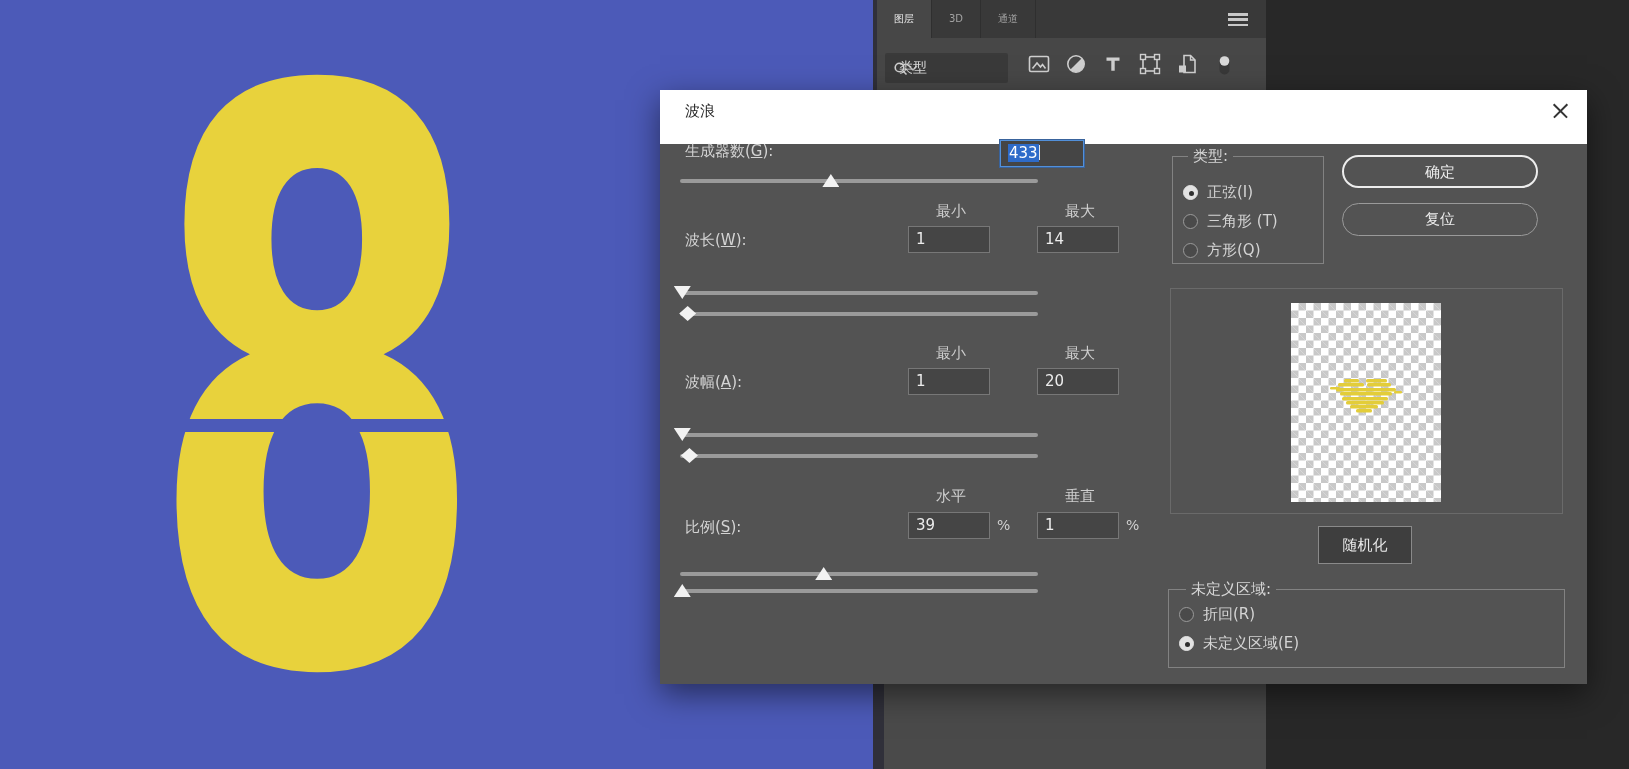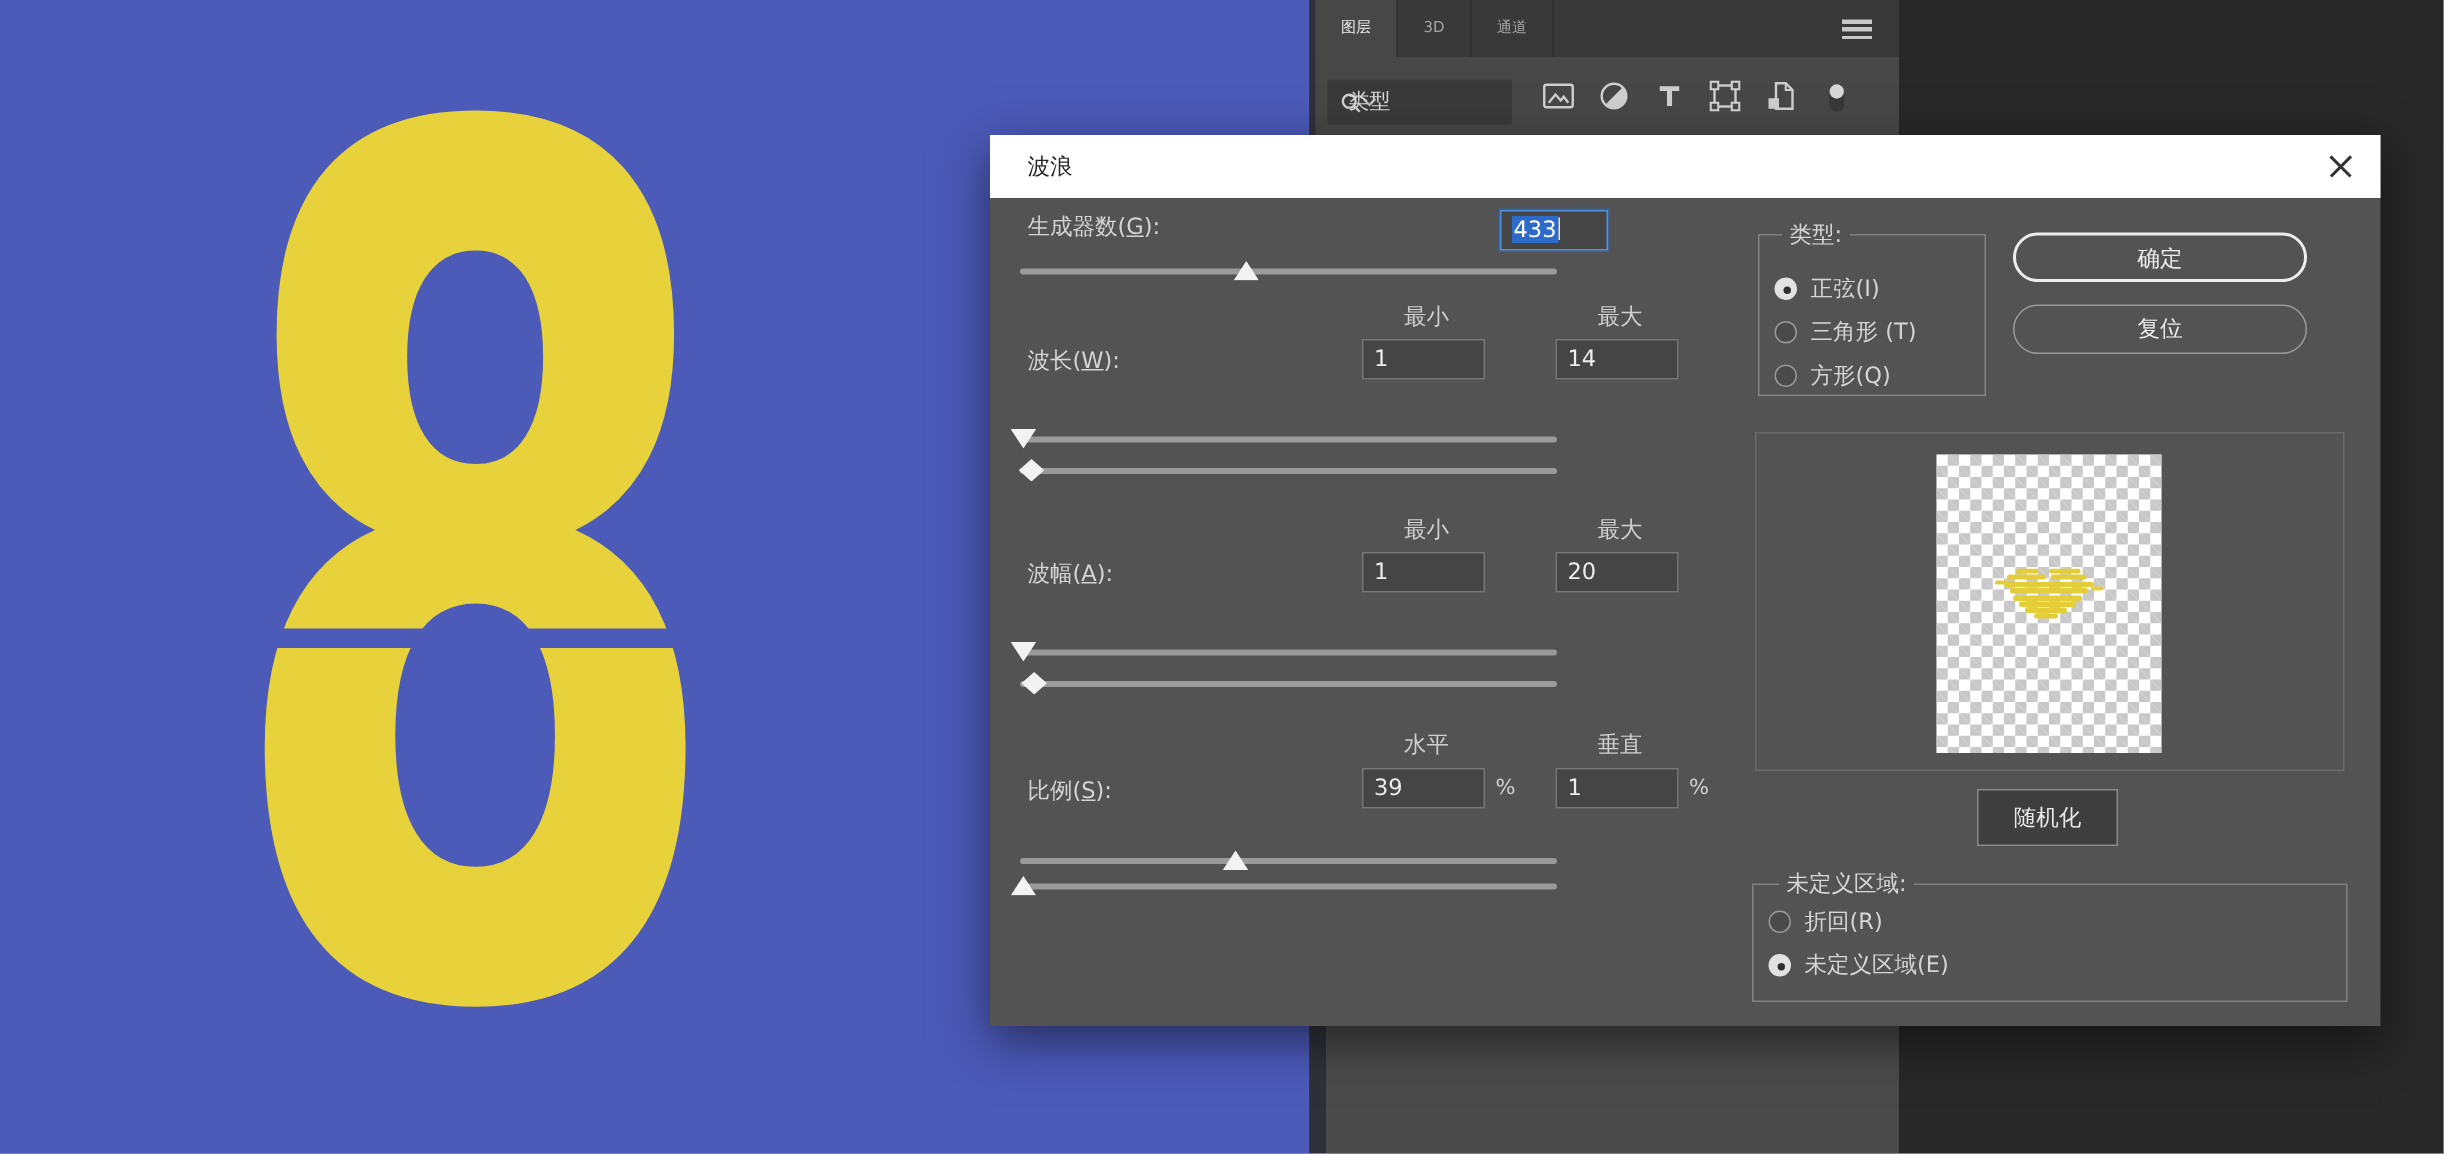--- a/index.html
+++ b/index.html
@@ -25,21 +25,21 @@
   .hamburger span{display:block;height:2.5px;background:#c8c8c8;}
   .filterrow{position:absolute;left:0;top:38px;right:13px;height:52px;}
   .searchbox{position:absolute;left:8px;top:15px;width:123px;height:30px;background:#3a3a3a;border-radius:2px;display:flex;align-items:center;padding:0 8px;box-sizing:border-box;}
   .searchbox .lbl{flex:1;margin-left:6px;font-size:14px;color:#d8d8d8;}
   .panel-icons{position:absolute;left:150px;top:14px;display:flex;gap:13px;align-items:center;}
   .picon{width:24px;height:24px;}
   svg{display:block;}
 
   
   .dialog{position:absolute;left:660px;top:90px;width:927px;height:594px;background:#535353;box-shadow:0 10px 30px rgba(0,0,0,.5);}
-  .titlebar{position:absolute;left:0;top:0;right:0;height:42px;background:#ffffff;}
+  .titlebar{position:absolute;left:0;top:0;right:0;height:54px;background:#ffffff;}
   .titlebar .title{position:absolute;left:25px;top:0;line-height:42px;font-size:15px;color:#262626;}
   .close-btn{position:absolute;right:14px;top:8px;width:26px;height:26px;cursor:default;}
   .close-btn i{position:absolute;left:4px;top:12px;width:19px;height:1.6px;background:#333;}
   .close-btn i.a{transform:rotate(45deg);}
   .close-btn i.b{transform:rotate(-45deg);}
   .dbody{position:absolute;left:0;top:42px;right:0;bottom:0;}
 
   .lbl{position:absolute;font-size:15px;color:#d4d4d4;white-space:nowrap;}
   .lbl .key{text-decoration:underline;}
   .hdr{position:absolute;width:82px;text-align:center;font-size:15px;color:#cfcfcf;}
@@ -169,21 +169,21 @@
       <div class="close-btn">
           <i class="a"></i>
           <i class="b"></i>
         </div>
     </div>
     <div class="dbody">
 
       <div class="lbl" style="left:25px;top:10px">
         <span>生成器数(</span><span class="key">G</span><span>):</span>
       </div>
-      <div class="inp focus" style="left:340px;top:8px;width:72px">
+      <div class="inp focus" style="left:340px;top:8px;width:84px">
         <span class="sel">433</span><span class="caret"></span>
       </div>
       <div class="slider" style="left:20px;top:42px;width:358px">
         <div class="track"></div>
         <div class="thumb up" style="left: 42%;"></div>
       </div>
 
       <div class="hdr" style="left:250px;top:70px">最小</div>
       <div class="hdr" style="left:379px;top:70px">最大</div>
       <div class="lbl" style="left:25px;top:99px">

